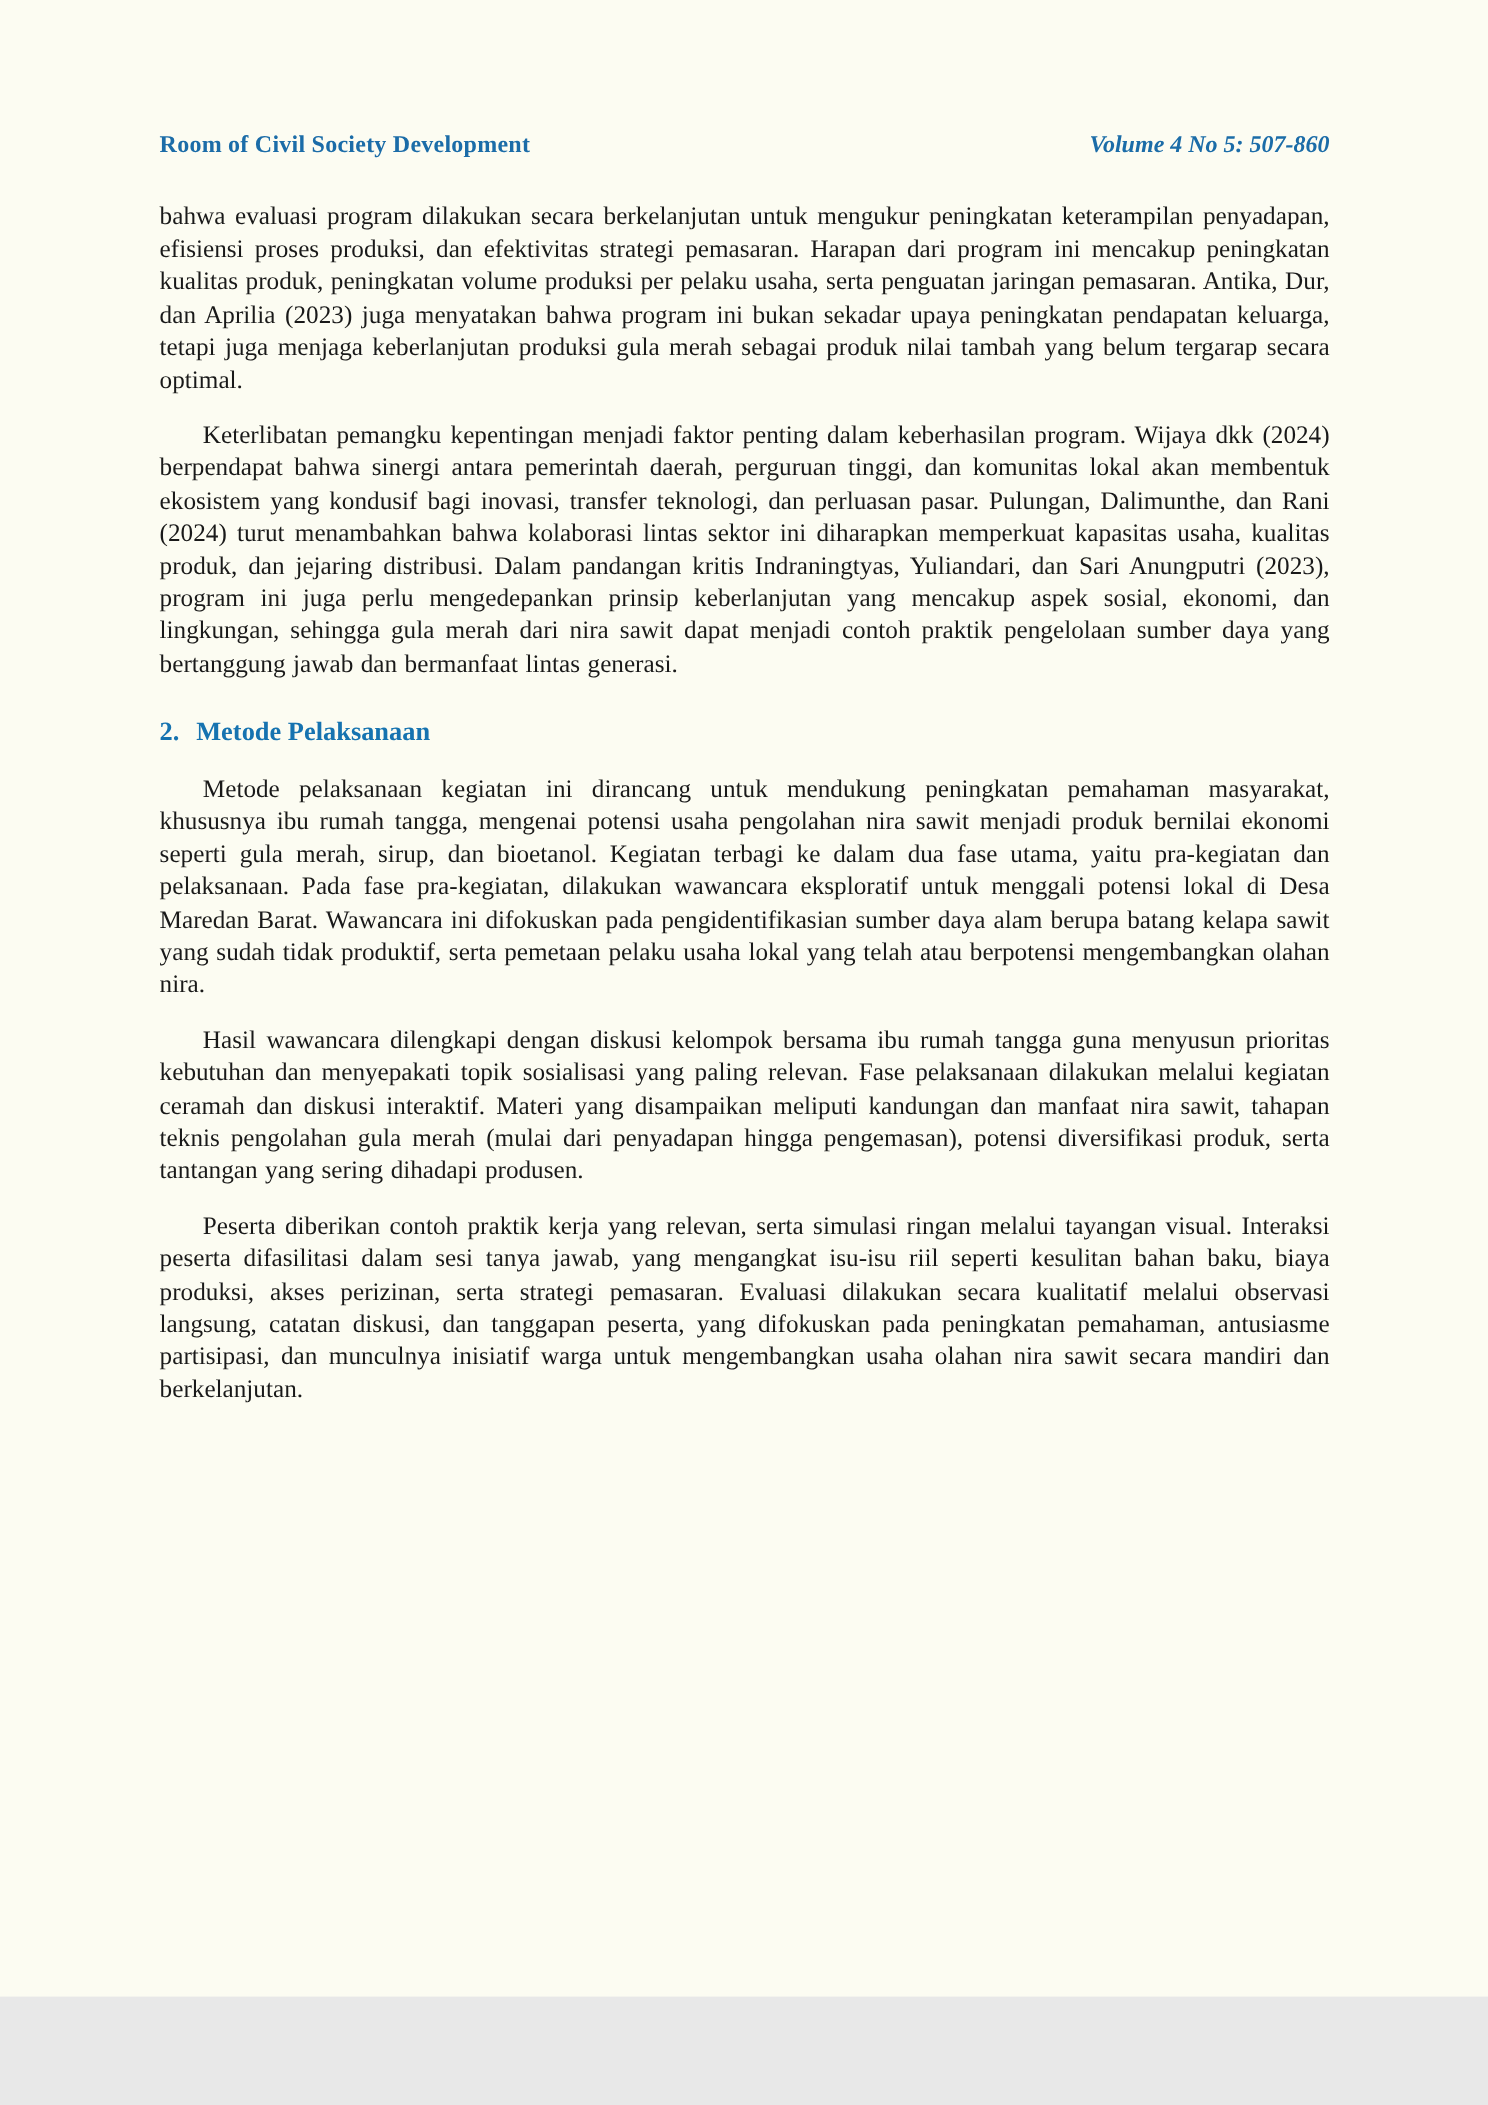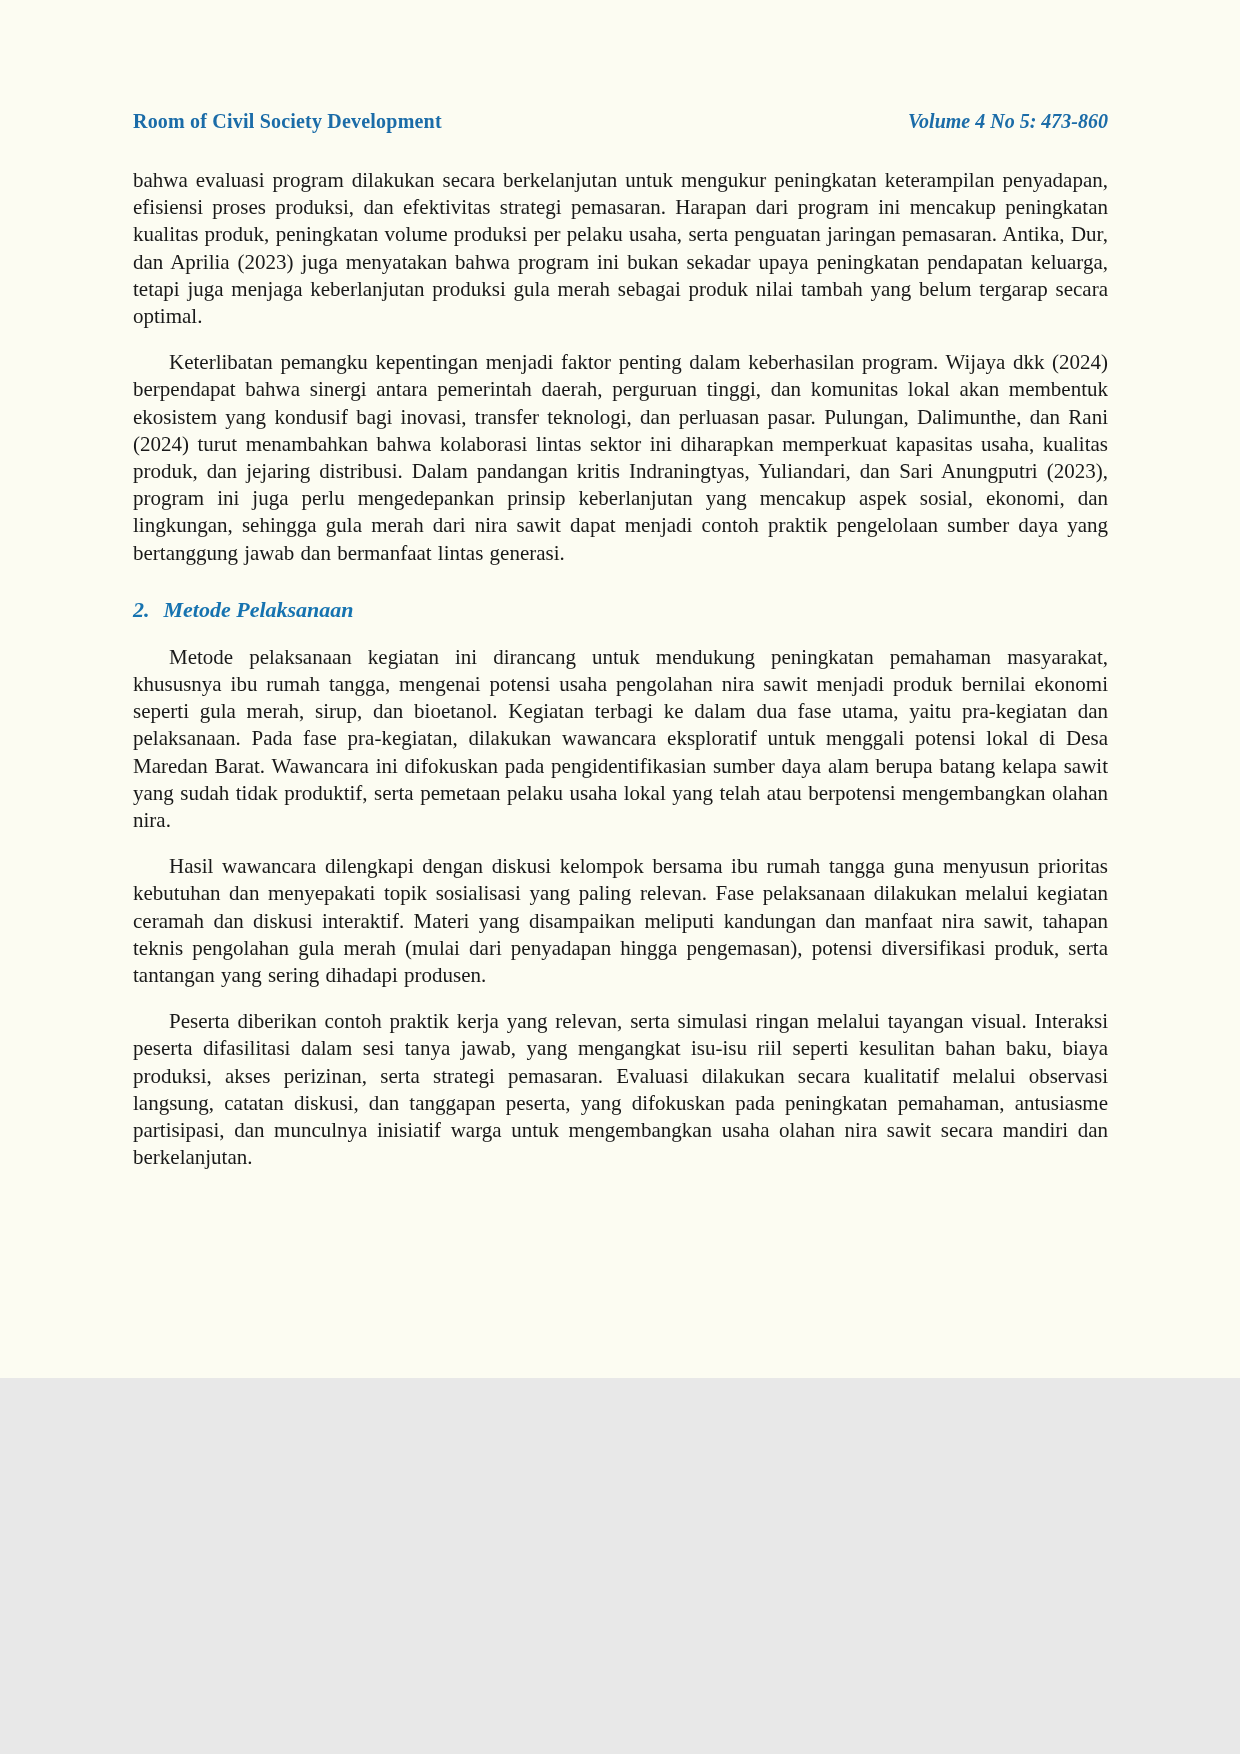--- a/index.html
+++ b/index.html
@@ -11,21 +11,21 @@
   }
   * { box-sizing: border-box; }
   html, body {
     margin: 0;
     padding: 0;
     background: #e8e8e8;
   }
   .page {
     position: relative;
     width: 1240px;
-    height: 1378px;
+    height: 1664px;
     margin: 0 auto;
     background: var(--background);
     font-family: "Liberation Serif", "DejaVu Serif", serif;
     overflow: hidden;
   }
   .content {
     position: absolute;
     left: 133px;
     top: 0;
     width: 975px;
@@ -60,21 +60,20 @@
   }
   .para.no-indent {
     text-indent: 0;
     margin-top: 34px;
   }
   .section-heading {
     margin: 30px 0 21px 0;
     font-size: 22px;
     font-weight: bold;
     color: var(--heading-blue);
-    font-style: italic;
   }
   .section-heading .h-num {
     margin-right: 14px;
   }
   .page-footer {
     position: absolute;
     left: 133px;
     top: 1662px;
     width: 975px;
     text-align: center;
@@ -87,21 +86,21 @@
 </style>
 </head>
 <body>
 
 <div class="page">
 
   <div class="content">
 
     <header class="page-header">
       <span class="journal-title">Room of Civil Society Development</span>
-      <span class="volume-info">Volume 4 No 5: 473-860</span>
+      <span class="volume-info">Volume 4 No 5: 507-860</span>
     </header>
 
     <main class="page-body">
 
       <p class="para no-indent">bahwa evaluasi program dilakukan secara berkelanjutan untuk mengukur peningkatan keterampilan penyadapan, efisiensi proses produksi, dan efektivitas strategi pemasaran. Harapan dari program ini mencakup peningkatan kualitas produk, peningkatan volume produksi per pelaku usaha, serta penguatan jaringan pemasaran. Antika, Dur, dan Aprilia (2023) juga menyatakan bahwa program ini bukan sekadar upaya peningkatan pendapatan keluarga, tetapi juga menjaga keberlanjutan produksi gula merah sebagai produk nilai tambah yang belum tergarap secara optimal.</p>
 
       <p class="para">Keterlibatan pemangku kepentingan menjadi faktor penting dalam keberhasilan program. Wijaya dkk (2024) berpendapat bahwa sinergi antara pemerintah daerah, perguruan tinggi, dan komunitas lokal akan membentuk ekosistem yang kondusif bagi inovasi, transfer teknologi, dan perluasan pasar. Pulungan, Dalimunthe, dan Rani (2024) turut menambahkan bahwa kolaborasi lintas sektor ini diharapkan memperkuat kapasitas usaha, kualitas produk, dan jejaring distribusi. Dalam pandangan kritis Indraningtyas, Yuliandari, dan Sari Anungputri (2023), program ini juga perlu mengedepankan prinsip keberlanjutan yang mencakup aspek sosial, ekonomi, dan lingkungan, sehingga gula merah dari nira sawit dapat menjadi contoh praktik pengelolaan sumber daya yang bertanggung jawab dan bermanfaat lintas generasi.</p>
 
       <h2 class="section-heading">
         <span class="h-num">2.</span><span class="h-title">Metode Pelaksanaan</span>

